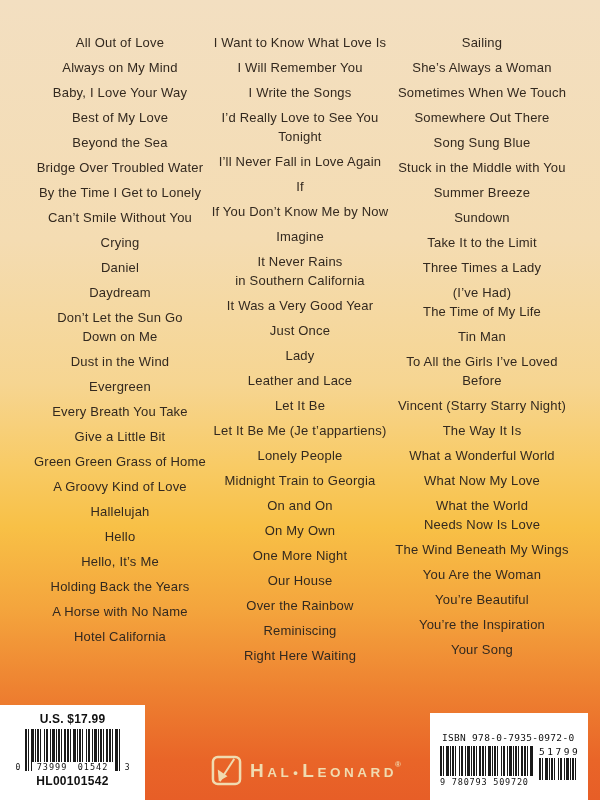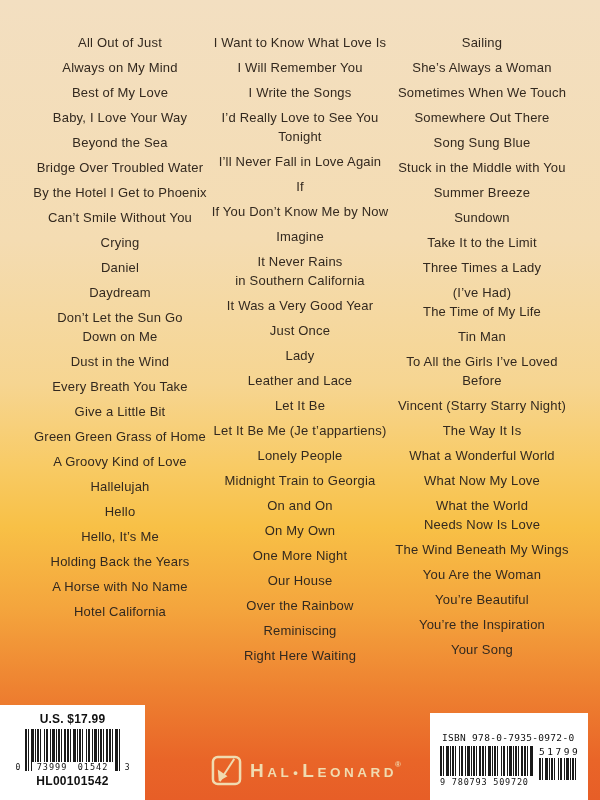--- a/index.html
+++ b/index.html
@@ -61,34 +61,35 @@
   .logo-dot{font-size:13px;margin:0 1px;}
   .logo-reg{font-size:8px;align-self:flex-start;margin-left:-2px;}
 </style>
 </head>
 <body>
 
 <div class="page">
 
   <div class="col col-1">
 
-  <div class="song">All Out of Just</div>
+  <div class="song">All Out of Love</div>
       <div class="song">Always on My Mind</div>
+      <div class="song">Baby, I Love Your Way</div>
       <div class="song">Best of My Love</div>
-      <div class="song">Baby, I Love Your Way</div>
       <div class="song">Beyond the Sea</div>
       <div class="song">Bridge Over Troubled Water</div>
-      <div class="song">By the Hotel I Get to Phoenix</div>
+      <div class="song">By the Time I Get to Lonely</div>
       <div class="song">Can’t Smile Without You</div>
       <div class="song">Crying</div>
       <div class="song">Daniel</div>
       <div class="song">Daydream</div>
       <div class="song">Don’t Let the Sun Go
 Down on Me</div>
       <div class="song">Dust in the Wind</div>
+      <div class="song">Evergreen</div>
       <div class="song">Every Breath You Take</div>
       <div class="song">Give a Little Bit</div>
       <div class="song">Green Green Grass of Home</div>
       <div class="song">A Groovy Kind of Love</div>
       <div class="song">Hallelujah</div>
       <div class="song">Hello</div>
       <div class="song">Hello, It’s Me</div>
       <div class="song">Holding Back the Years</div>
       <div class="song">A Horse with No Name</div>
       <div class="song">Hotel California</div>

